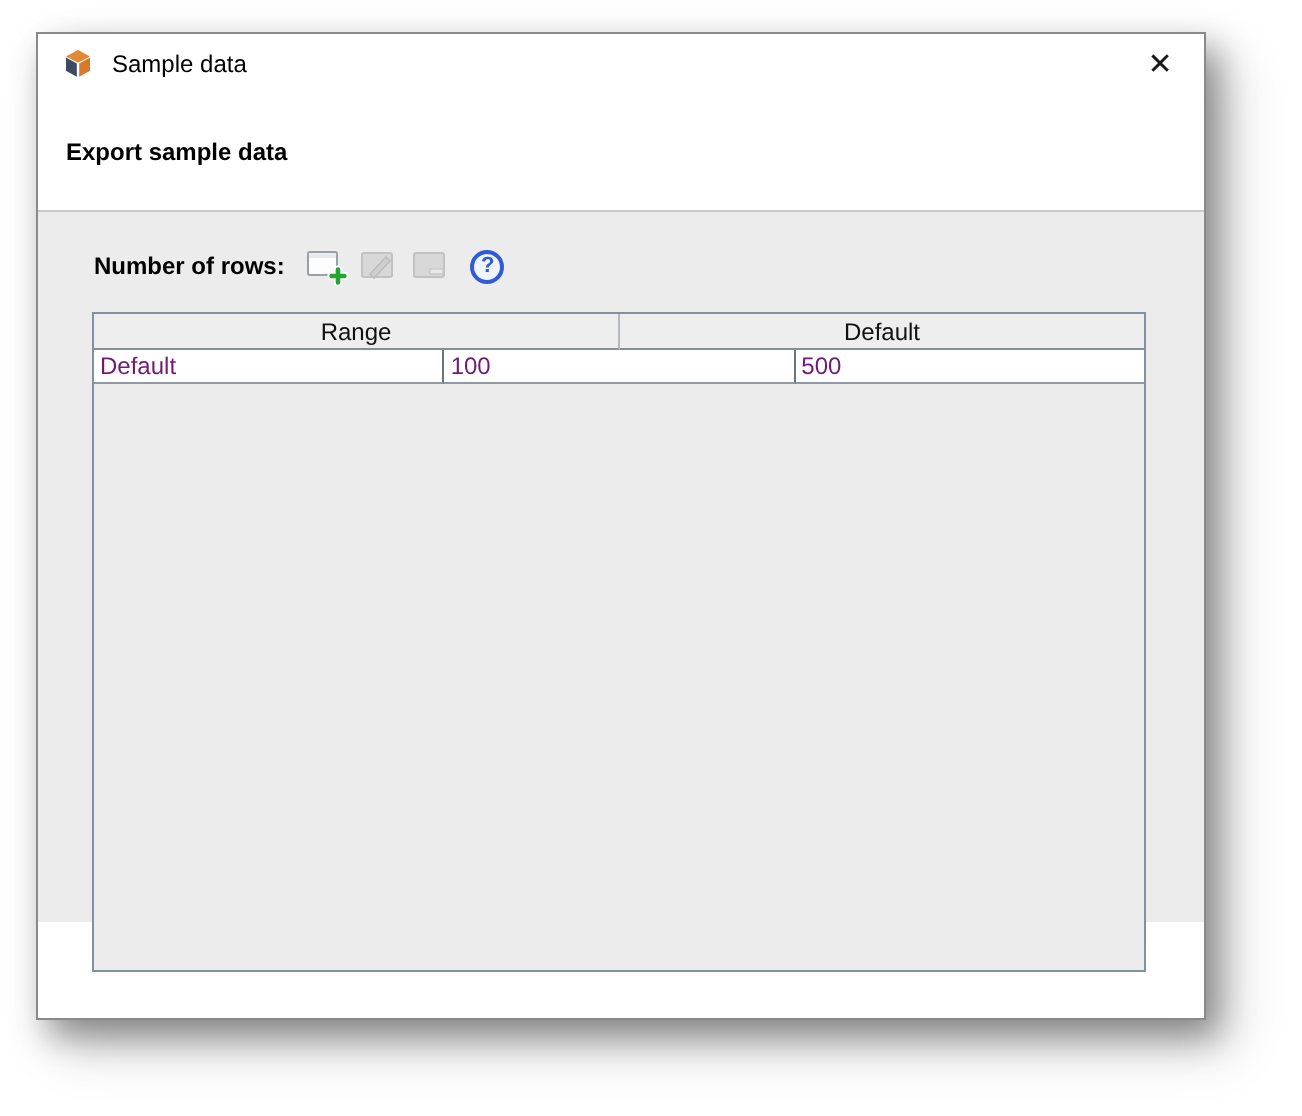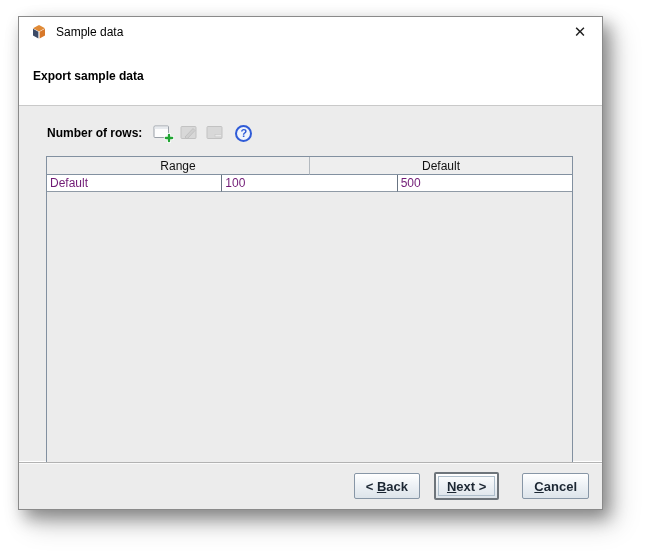--- a/index.html
+++ b/index.html
@@ -154,19 +154,14 @@
       </div>
       <div class="trow">
         <div class="td">Default</div>
         <div class="td">100</div>
         <div class="td">500</div>
       </div>
     </div>
 
   </div>
 
-  <div class="button-bar">
-    <button class="btn btn-back"><span>&lt; </span><span class="mn">B</span><span>ack</span></button>
-    <button class="btn btn-next"><span></span><span class="mn">N</span><span>ext &gt;</span></button>
-    <button class="btn btn-cancel"><span class="mn">C</span><span>ancel</span></button>
-  </div>
 
 </div>
 
 </body></html>

